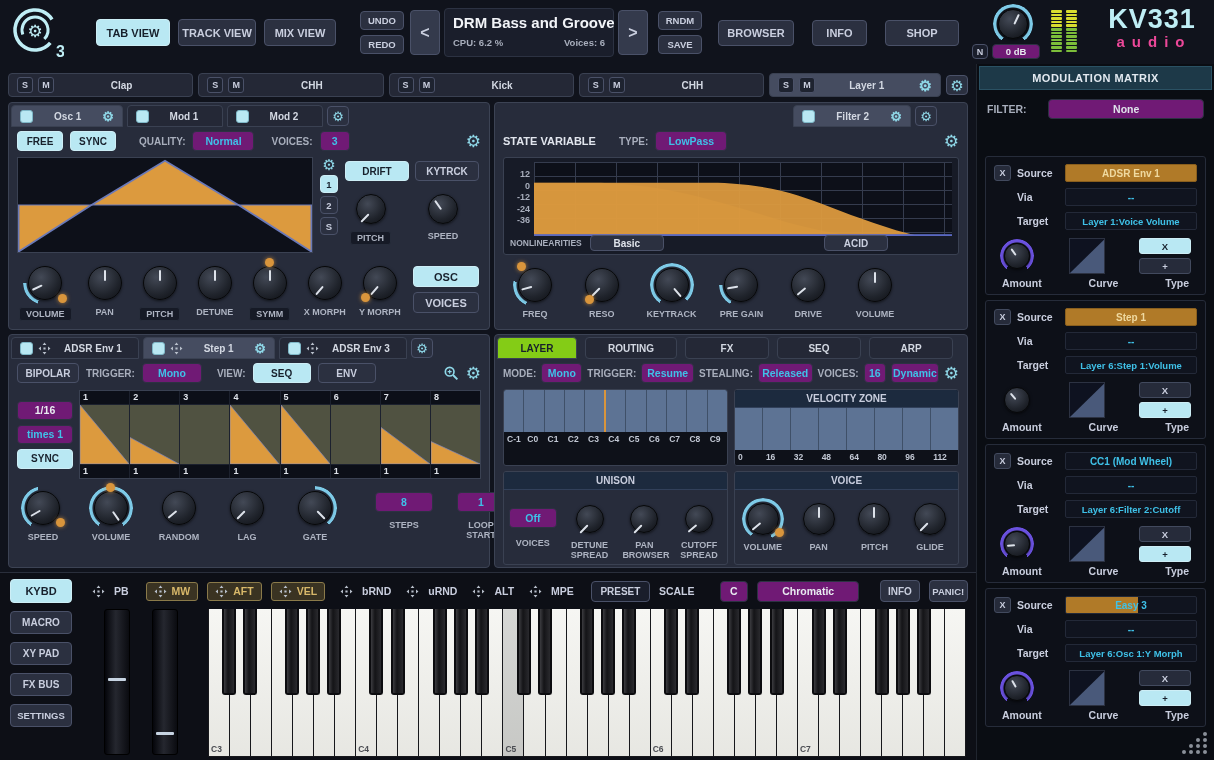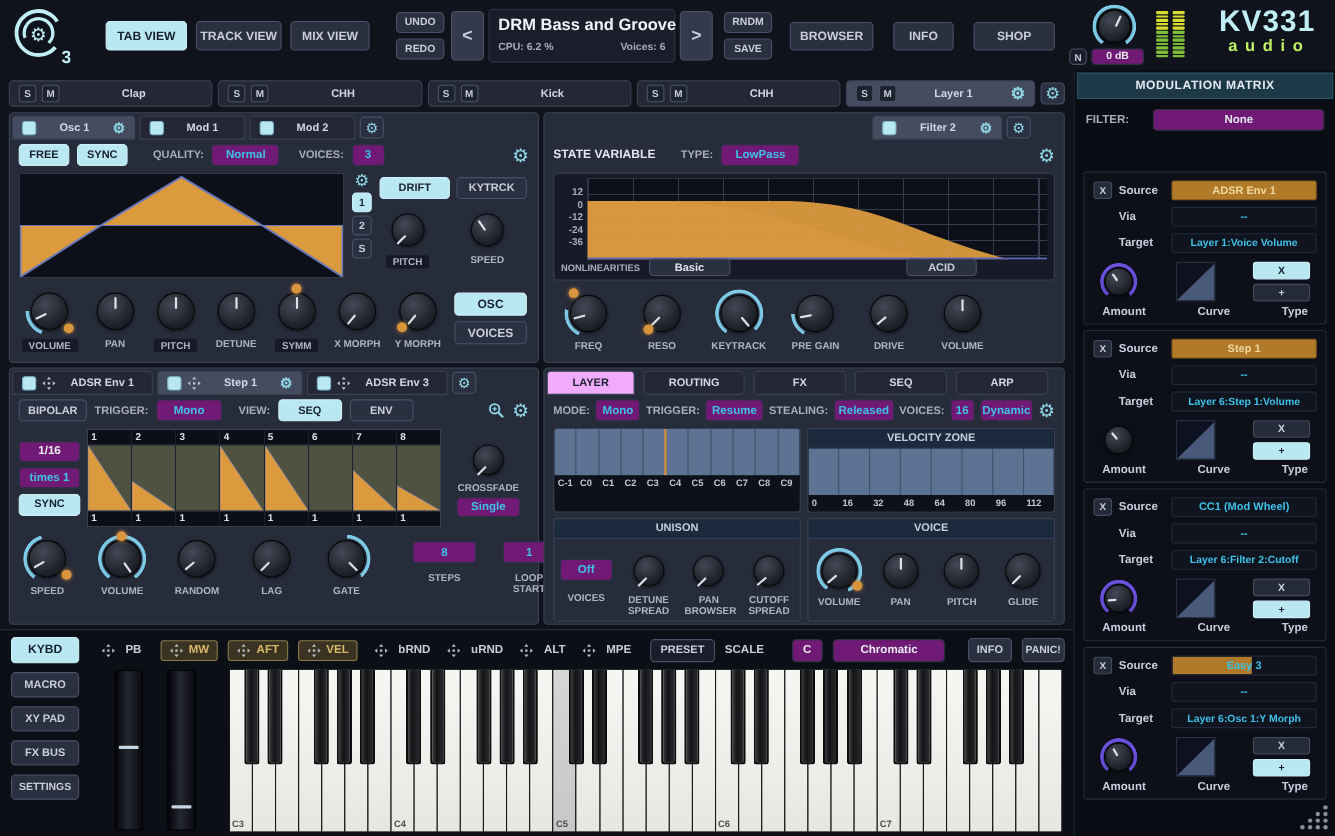--- a/index.html
+++ b/index.html
@@ -169,21 +169,21 @@
         <div class="seg g"></div>
         <div class="seg g"></div>
         <div class="seg y"></div>
         <div class="seg y"></div>
         <div class="seg y"></div>
         <div class="seg y"></div>
         <div class="seg y"></div>
       </div>
     <div style="position:absolute;left:1096px;top:6px;width:112px;text-align:center;">
       <div style="color:#bfeef5;font-weight:700;font-size:27px;letter-spacing:1px;line-height:1;">KV331</div>
-      <div style="color:#bef264;font-weight:700;font-size:15px;letter-spacing:7px;line-height:1.2;margin-left:4px;text-align:center;">audio</div>
+      <div style="color:#ec4899;font-weight:700;font-size:15px;letter-spacing:7px;line-height:1.2;margin-left:4px;text-align:center;">audio</div>
     </div>
   </div>
 
   <div style="position:absolute;left:8px;top:72px;width:960px;height:26px;display:flex;gap:5px;align-items:center;">
     <div class="ptab" style="flex:1;height:24px;border-radius:4px;justify-content:flex-start;">
       <span class="smbtn">S</span>
       <span class="smbtn">M</span>
       <span style="flex:1;text-align:center;">Clap</span>
     </div>
     <div class="ptab" style="flex:1;height:24px;border-radius:4px;justify-content:flex-start;">
@@ -434,27 +434,20 @@
           <div class="stepcol">
             <div class="stepnum">8</div>
             <div class="stepbody">
               <svg viewBox="0 0 100 100" preserveAspectRatio="none">
                 <polygon points="0,62.0 100,100 0,100" fill="#dc9a3e" stroke="#7a86c8" stroke-width="1.2"></polygon>
               </svg>
             </div>
             <div class="stepval">1</div>
           </div>
         </div>
-      <div style="width:74px;display:flex;flex-direction:column;align-items:center;justify-content:center;gap:1px;">
-        <div class="kw" style="width:38px;height:38px;">
-            <span class="knob" style="--rot:-135deg;"></span>
-          </div>
-        <span class="klab">CROSSFADE</span>
-        <div class="valbox" style="width:58px;height:18px;margin-top:2px;">Single</div>
-      </div>
     </div>
     <div style="display:flex;align-items:flex-start;padding:7px 12px 0 12px;gap:24px;">
       <div class="kcell">
         <div class="kw">
             <span class="arc" style="--af:215deg;--as:130deg;"></span>
             <span class="knob" style="--rot:-120deg;"></span>
             <span class="mdot" style="right:0;bottom:3px;"></span>
           </div>
         <span class="klab">SPEED</span>
       </div>
@@ -577,21 +570,21 @@
         <div class="kw">
             <span class="knob" style="--rot:0deg;"></span>
           </div>
         <span class="klab">VOLUME</span>
       </div>
     </div>
   </div>
 
   <div class="panel" style="left:494px;top:334px;width:474px;height:234px;">
     <div class="ptabs" style="gap:8px;">
-      <div class="ptab on" style="width:80px;background:#f0abfc;color:#17202c;justify-content:center;">
+      <div class="ptab on" style="width:80px;background:#84cc16;color:#17202c;justify-content:center;">
           <span>LAYER</span>
         </div>
       <div class="ptab" style="width:92px;justify-content:center;border-radius:4px;">
           <span>ROUTING</span>
         </div>
       <div class="ptab" style="width:84px;justify-content:center;border-radius:4px;">
           <span>FX</span>
         </div>
       <div class="ptab" style="width:84px;justify-content:center;border-radius:4px;">
           <span>SEQ</span>

